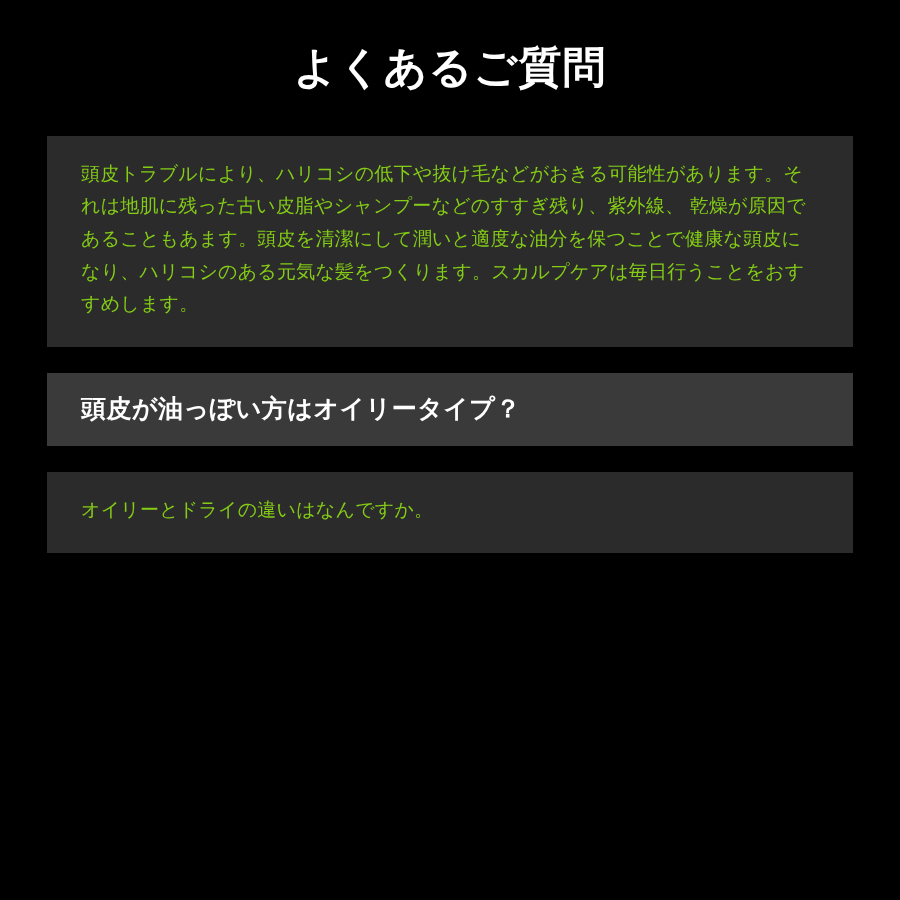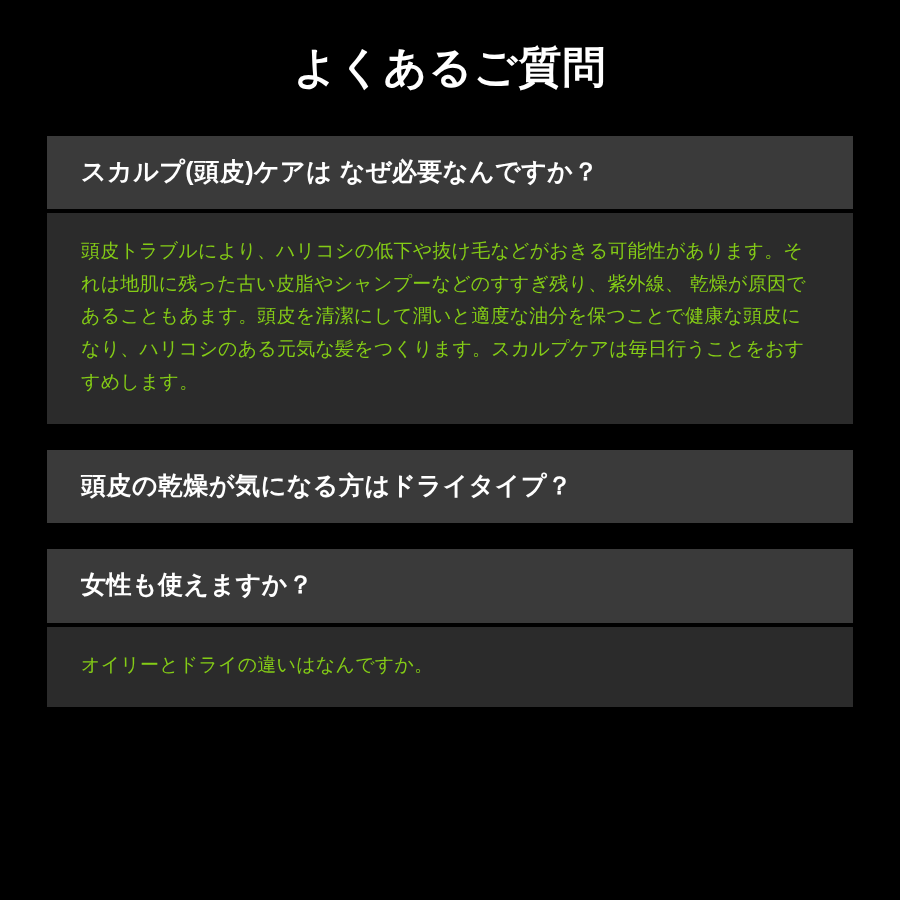--- a/index.html
+++ b/index.html
@@ -66,37 +66,31 @@
 </head>
 <body>
 
 <div class="page">
 
   <h1 class="page-title">よくあるご質問</h1>
 
   <div class="faq-list">
 
     <div class="faq-item">
-      <div class="faq-question">
-        <span class="faq-question-text">スカルプ(頭皮)ケアは  なぜ必要なんですか？</span>
-      </div>
       <div class="faq-answer">
         <span class="faq-answer-text">頭皮トラブルにより、ハリコシの低下や抜け毛などがおきる可能性があります。それは地肌に残った古い皮脂やシャンプーなどのすすぎ残り、紫外線、 乾燥が原因であることもあます。頭皮を清潔にして潤いと適度な油分を保つことで健康な頭皮になり、ハリコシのある元気な髪をつくります。スカルプケアは毎日行うことをおすすめします。</span>
       </div>
     </div>
 
     <div class="faq-item">
       <div class="faq-question">
-        <span class="faq-question-text">頭皮の乾燥が気になる方はドライタイプ？</span>
+        <span class="faq-question-text">頭皮が油っぽい方はオイリータイプ？</span>
       </div>
     </div>
 
     <div class="faq-item">
-      <div class="faq-question">
-        <span class="faq-question-text">女性も使えますか？</span>
-      </div>
       <div class="faq-answer">
         <span class="faq-answer-text">オイリーとドライの違いはなんですか。</span>
       </div>
     </div>
 
   </div>
 </div>
 
 </body></html>

